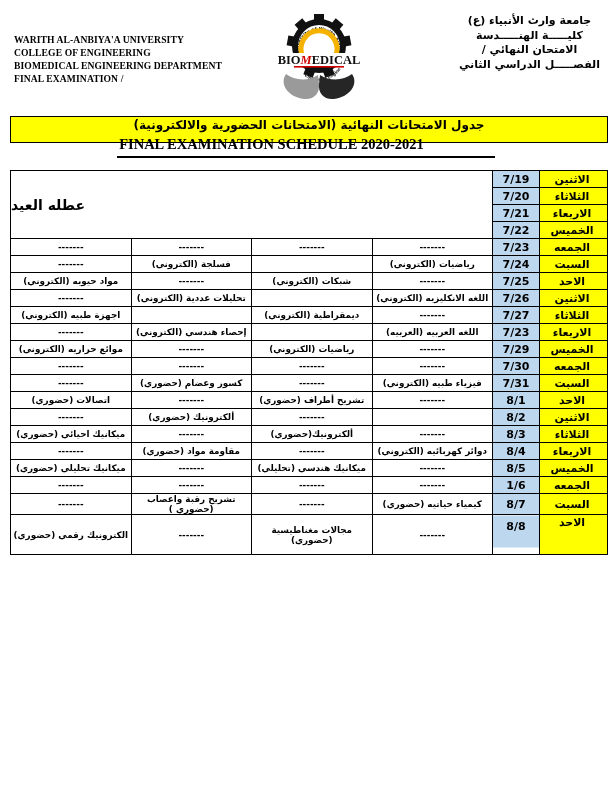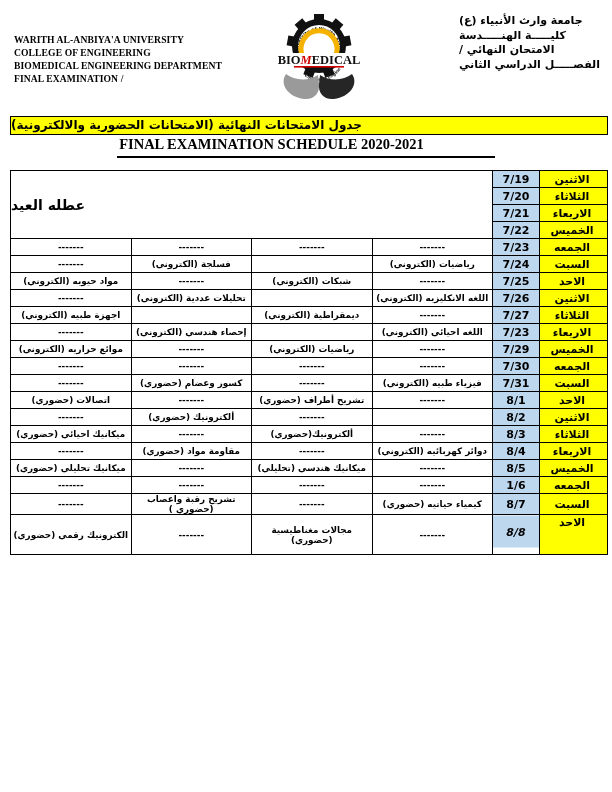--- a/index.html
+++ b/index.html
@@ -9,27 +9,27 @@
     --logo-red:#CC0000;
     --logo-gold:#F5B300;
   }
   *{margin:0;padding:0;box-sizing:border-box;}
   html,body{width:612px;height:792px;background:#ffffff;overflow:hidden;}
   body{position:relative;font-family:"DejaVu Sans",sans-serif;color:var(--ink);}
 
   
   .hdr-en{position:absolute;left:14px;top:33px;font-family:"Liberation Serif",serif;
           font-weight:bold;font-size:9.6px;line-height:13px;letter-spacing:.1px;}
-  .hdr-ar{position:absolute;right:12px;top:14px;text-align:left;direction:rtl;
+  .hdr-ar{position:absolute;right:12px;top:14px;text-align:center;direction:rtl;
           font-weight:bold;font-size:11px;line-height:14.5px;}
   .logo-wrap{position:absolute;left:274px;top:12px;width:92px;height:94px;}
 
   
-  .banner{position:absolute;left:10px;top:116px;width:598px;height:19px;
-          background:var(--yellow);border:1px solid #000;text-align:left;
+  .banner{position:absolute;left:10px;top:116px;width:598px;height:27px;
+          background:var(--yellow);border:1px solid #000;text-align:center;
           direction:rtl;font-weight:bold;font-size:12px;line-height:16.5px;}
 
   
   .en-title{position:absolute;left:0;top:136px;width:543px;text-align:center;
             font-family:"Liberation Serif",serif;font-weight:bold;font-size:14.5px;}
   .title-underline{position:absolute;left:117px;top:156px;width:378px;height:1.5px;background:#000;}
 
   
   table.sched{position:absolute;left:10px;top:170px;width:598px;border-collapse:collapse;
               table-layout:fixed;direction:rtl;}
@@ -40,21 +40,21 @@
           text-align:center;direction:ltr;}
   td.subject{font-weight:bold;font-size:8.8px;text-align:center;vertical-align:middle;
              line-height:1.15;padding:0 1px;}
   td.col-a{width:165px;} td.col-b{width:108px;} td.col-c{width:115px;} td.col-d{width:95px;}
   tr.r{height:17px;}
   tr.r-tall{height:40px;}
   td.holiday-cell{text-align:left;vertical-align:middle;font-weight:bold;font-size:14px;}
   td.day-merge-b{border-bottom:1px solid var(--yellow);}
   td.day-merge-t{border-top:1px solid var(--yellow);}
   tr.r-tall td.date{background:linear-gradient(to bottom,var(--blue) 0 82%,#ffffff 82%);
-                    vertical-align:top;padding-top:11px;font-style:italic;}
+                    vertical-align:top;padding-top:5px;}
   tr.r-tall td.day{vertical-align:top;padding-top:1px;}
 </style>
 </head>
 <body>
 
 <div class="hdr-en">
   <div>WARITH AL-ANBIYA'A UNIVERSITY</div>
   <div>COLLEGE OF ENGINEERING</div>
   <div>BIOMEDICAL ENGINEERING DEPARTMENT</div>
   <div>FINAL EXAMINATION /</div>
@@ -166,21 +166,21 @@
         <td class="day">الثلاثاء</td>
         <td class="date">7/27</td>
         <td class="subject col-a">-------</td>
         <td class="subject col-b">ديمقراطية (الكتروني)</td>
         <td class="subject col-c"></td>
         <td class="subject col-d">اجهزة طبيه (الكتروني)</td>
       </tr>
       <tr class="r">
         <td class="day">الاربعاء</td>
         <td class="date">7/23</td>
-        <td class="subject col-a">اللغه احيائي (الكتروني)</td>
+        <td class="subject col-a">اللغه العربيه (العربيه)</td>
         <td class="subject col-b"></td>
         <td class="subject col-c">إحصاء هندسي (الكتروني)</td>
         <td class="subject col-d">-------</td>
       </tr>
       <tr class="r">
         <td class="day">الخميس</td>
         <td class="date">7/29</td>
         <td class="subject col-a">-------</td>
         <td class="subject col-b">رياضيات (الكتروني)</td>
         <td class="subject col-c">-------</td>

